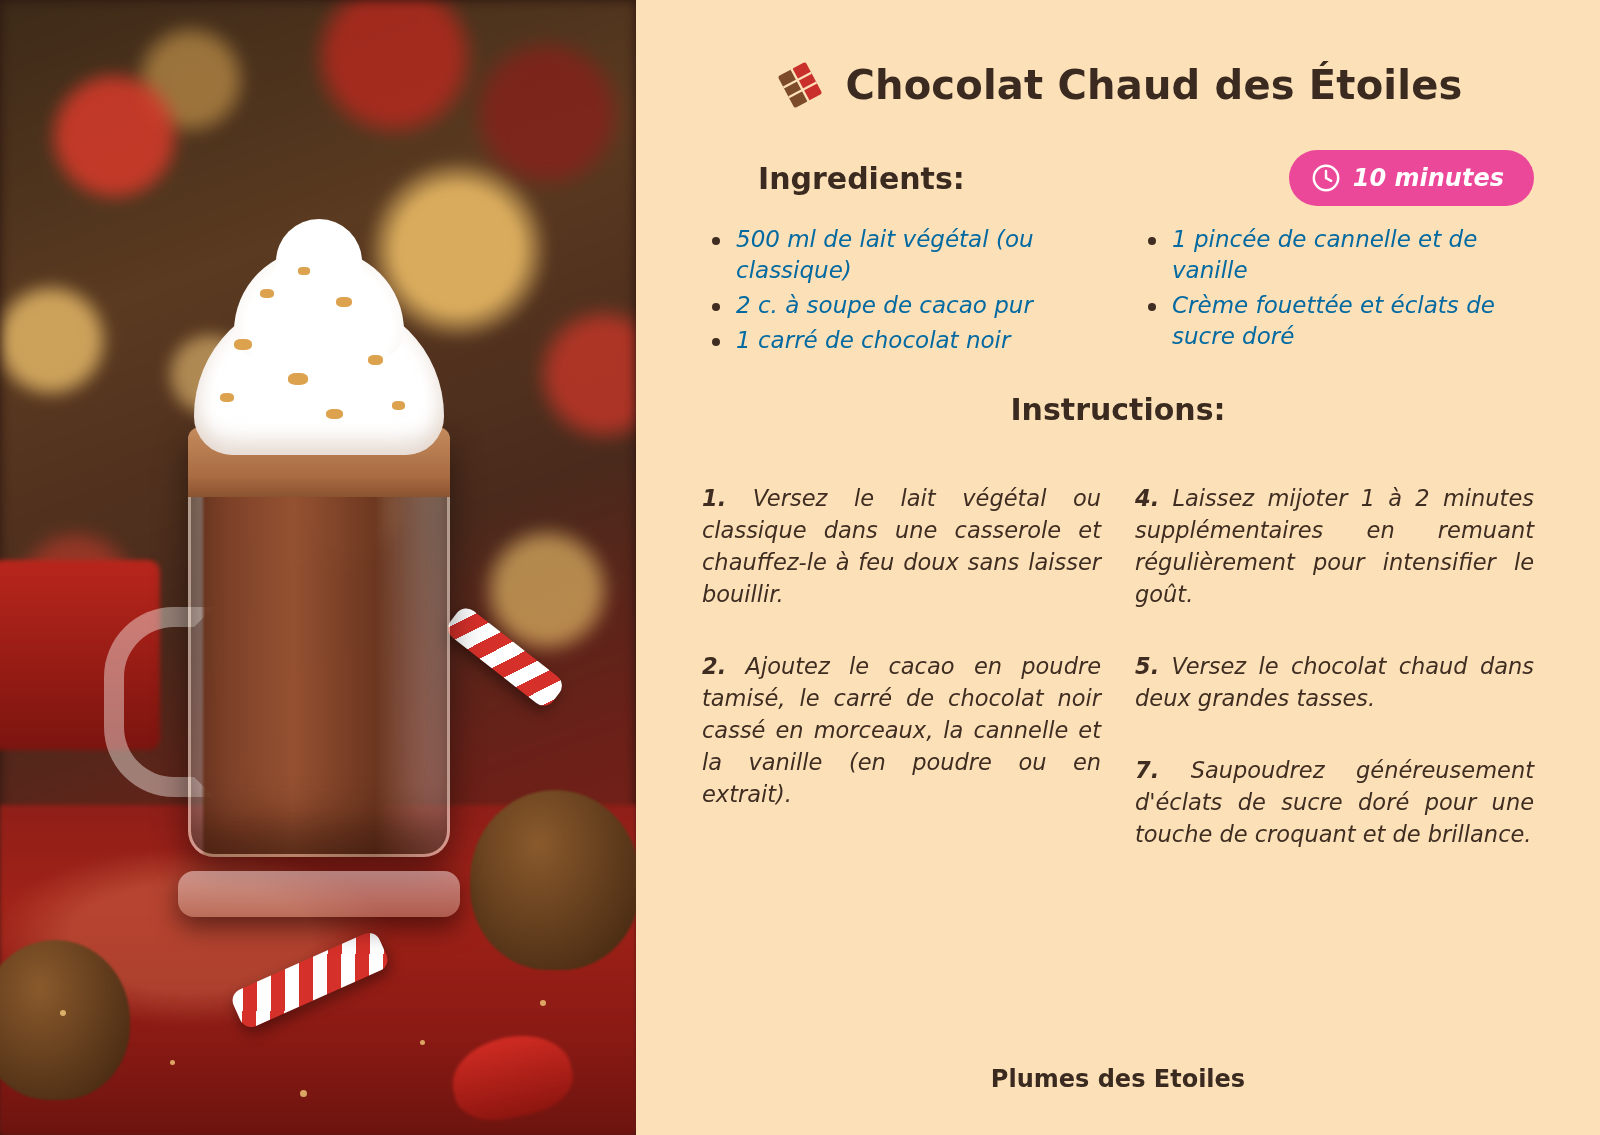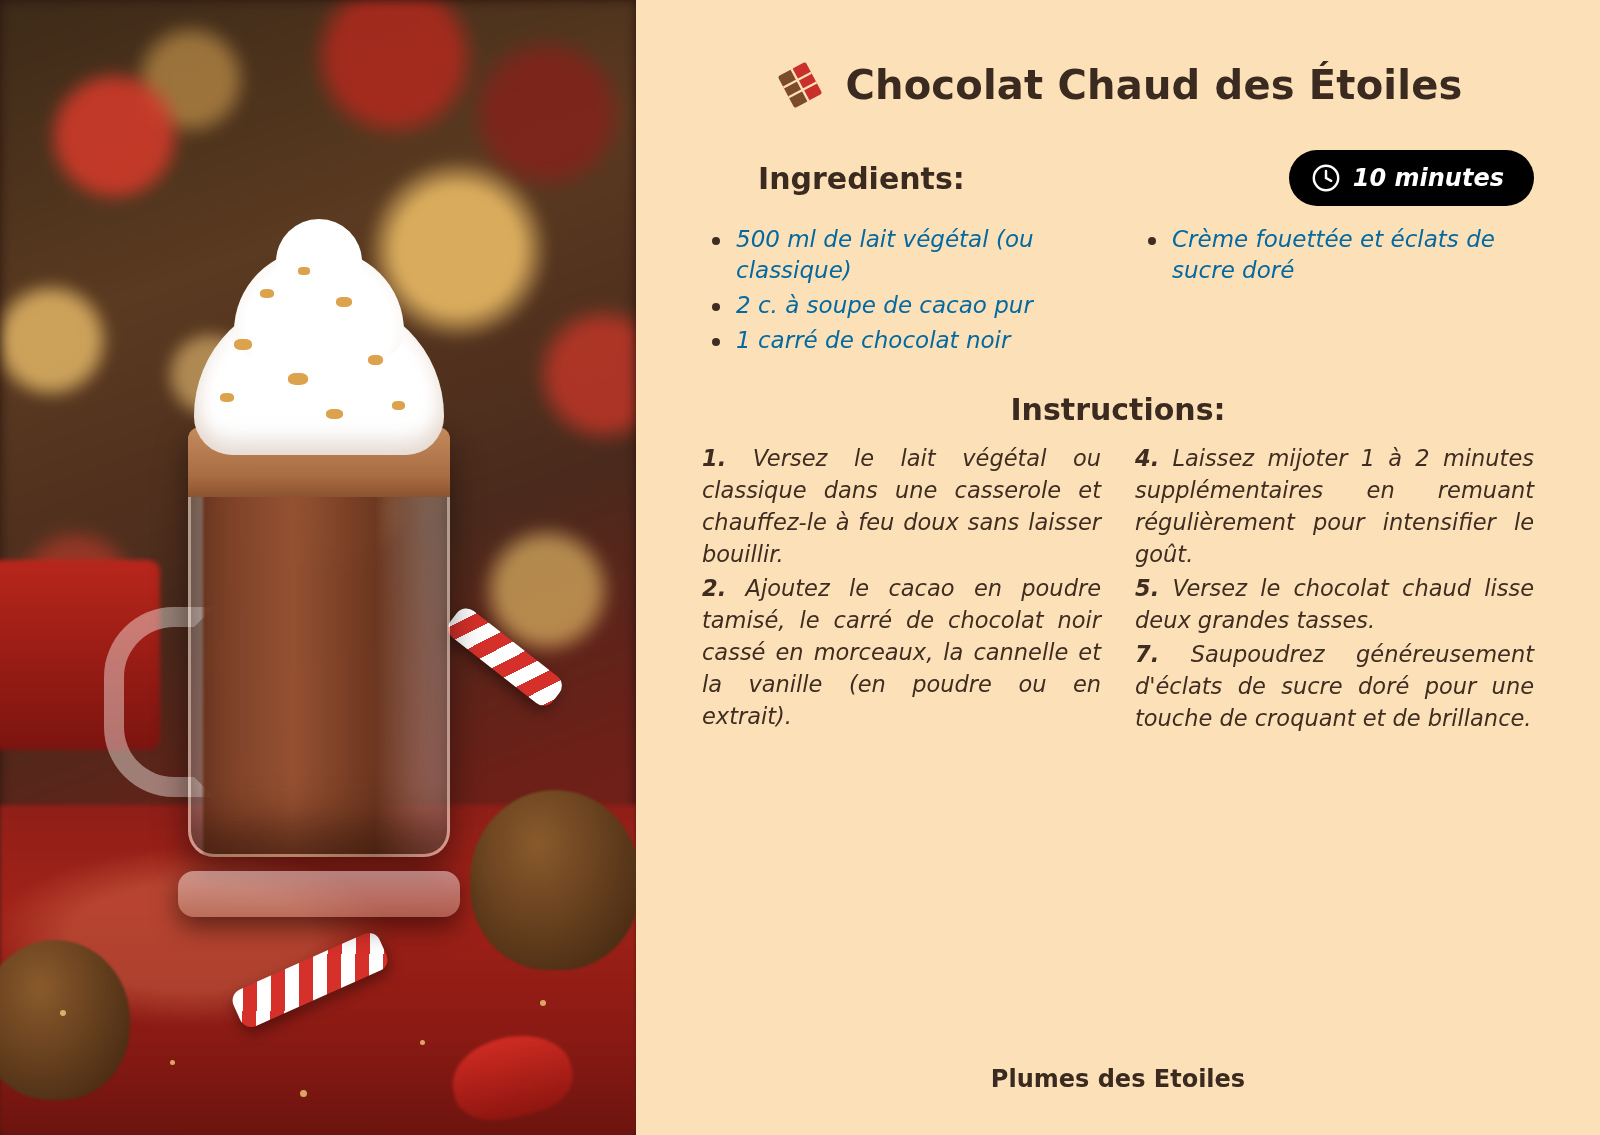--- a/index.html
+++ b/index.html
@@ -188,21 +188,21 @@
   h2.section {
     font-size: 30px;
     font-weight: 700;
     color: #3a2a20;
   }
   .ing-title { margin-left: 56px; }
   .time-pill {
     display: inline-flex;
     align-items: center;
     gap: 12px;
-    background: #000000;
+    background: #ec4899;
     color: #ffffff;
     border-radius: 34px;
     padding: 13px 30px 13px 22px;
     font-size: 24px;
     font-style: italic;
     font-weight: 700;
   }
   .clock { width: 30px; height: 30px; display: block; }
 
   .ing-cols {
@@ -238,20 +238,21 @@
     flex: 1 1 auto;
   }
   .instr-col { width: 50%; }
   .step {
     font-size: 22.5px;
     font-style: italic;
     line-height: 1.42;
     text-align: justify;
     color: #3f2d22;
     margin-bottom: 2px;
+    margin-top: 40px;
   }
   .step b { font-weight: 700; font-style: italic; }
 
   .footer {
     text-align: center;
     font-size: 24px;
     font-weight: 700;
     color: #3a2a20;
     padding: 10px 0 18px 0;
     margin-top: 6px;
@@ -334,20 +335,21 @@
     <div class="ing-cols">
       <div class="ing-col">
         <ul class="ing-list">
           <li>500 ml de lait végétal (ou classique)</li>
           <li>2 c. à soupe de cacao pur</li>
           <li>1 carré de chocolat noir</li>
         </ul>
       </div>
       <div class="ing-col">
         <ul class="ing-list">
+          <li>1 pincée de cannelle et de vanille</li>
           <li>Crème fouettée et éclats de sucre doré</li>
         </ul>
       </div>
     </div>
 
     <h2 class="section instr-title">Instructions:</h2>
 
     <div class="instr-cols">
       <div class="instr-col">
         <p class="step">
@@ -359,21 +361,21 @@
           <span>Ajoutez le cacao en poudre tamisé, le carré de chocolat noir cassé en morceaux, la cannelle et la vanille (en poudre ou en extrait).</span>
         </p>
       </div>
       <div class="instr-col">
         <p class="step">
           <b>4.</b>
           <span>Laissez mijoter 1 à 2 minutes supplémentaires en remuant régulièrement pour intensifier le goût.</span>
         </p>
         <p class="step">
           <b>5.</b>
-          <span>Versez le chocolat chaud lisse deux grandes tasses.</span>
+          <span>Versez le chocolat chaud dans deux grandes tasses.</span>
         </p>
         <p class="step">
           <b>7.</b>
           <span>Saupoudrez généreusement d'éclats de sucre doré pour une touche de croquant et de brillance.</span>
         </p>
       </div>
     </div>
 
     <div class="footer">Plumes des Etoiles</div>
   </div>

